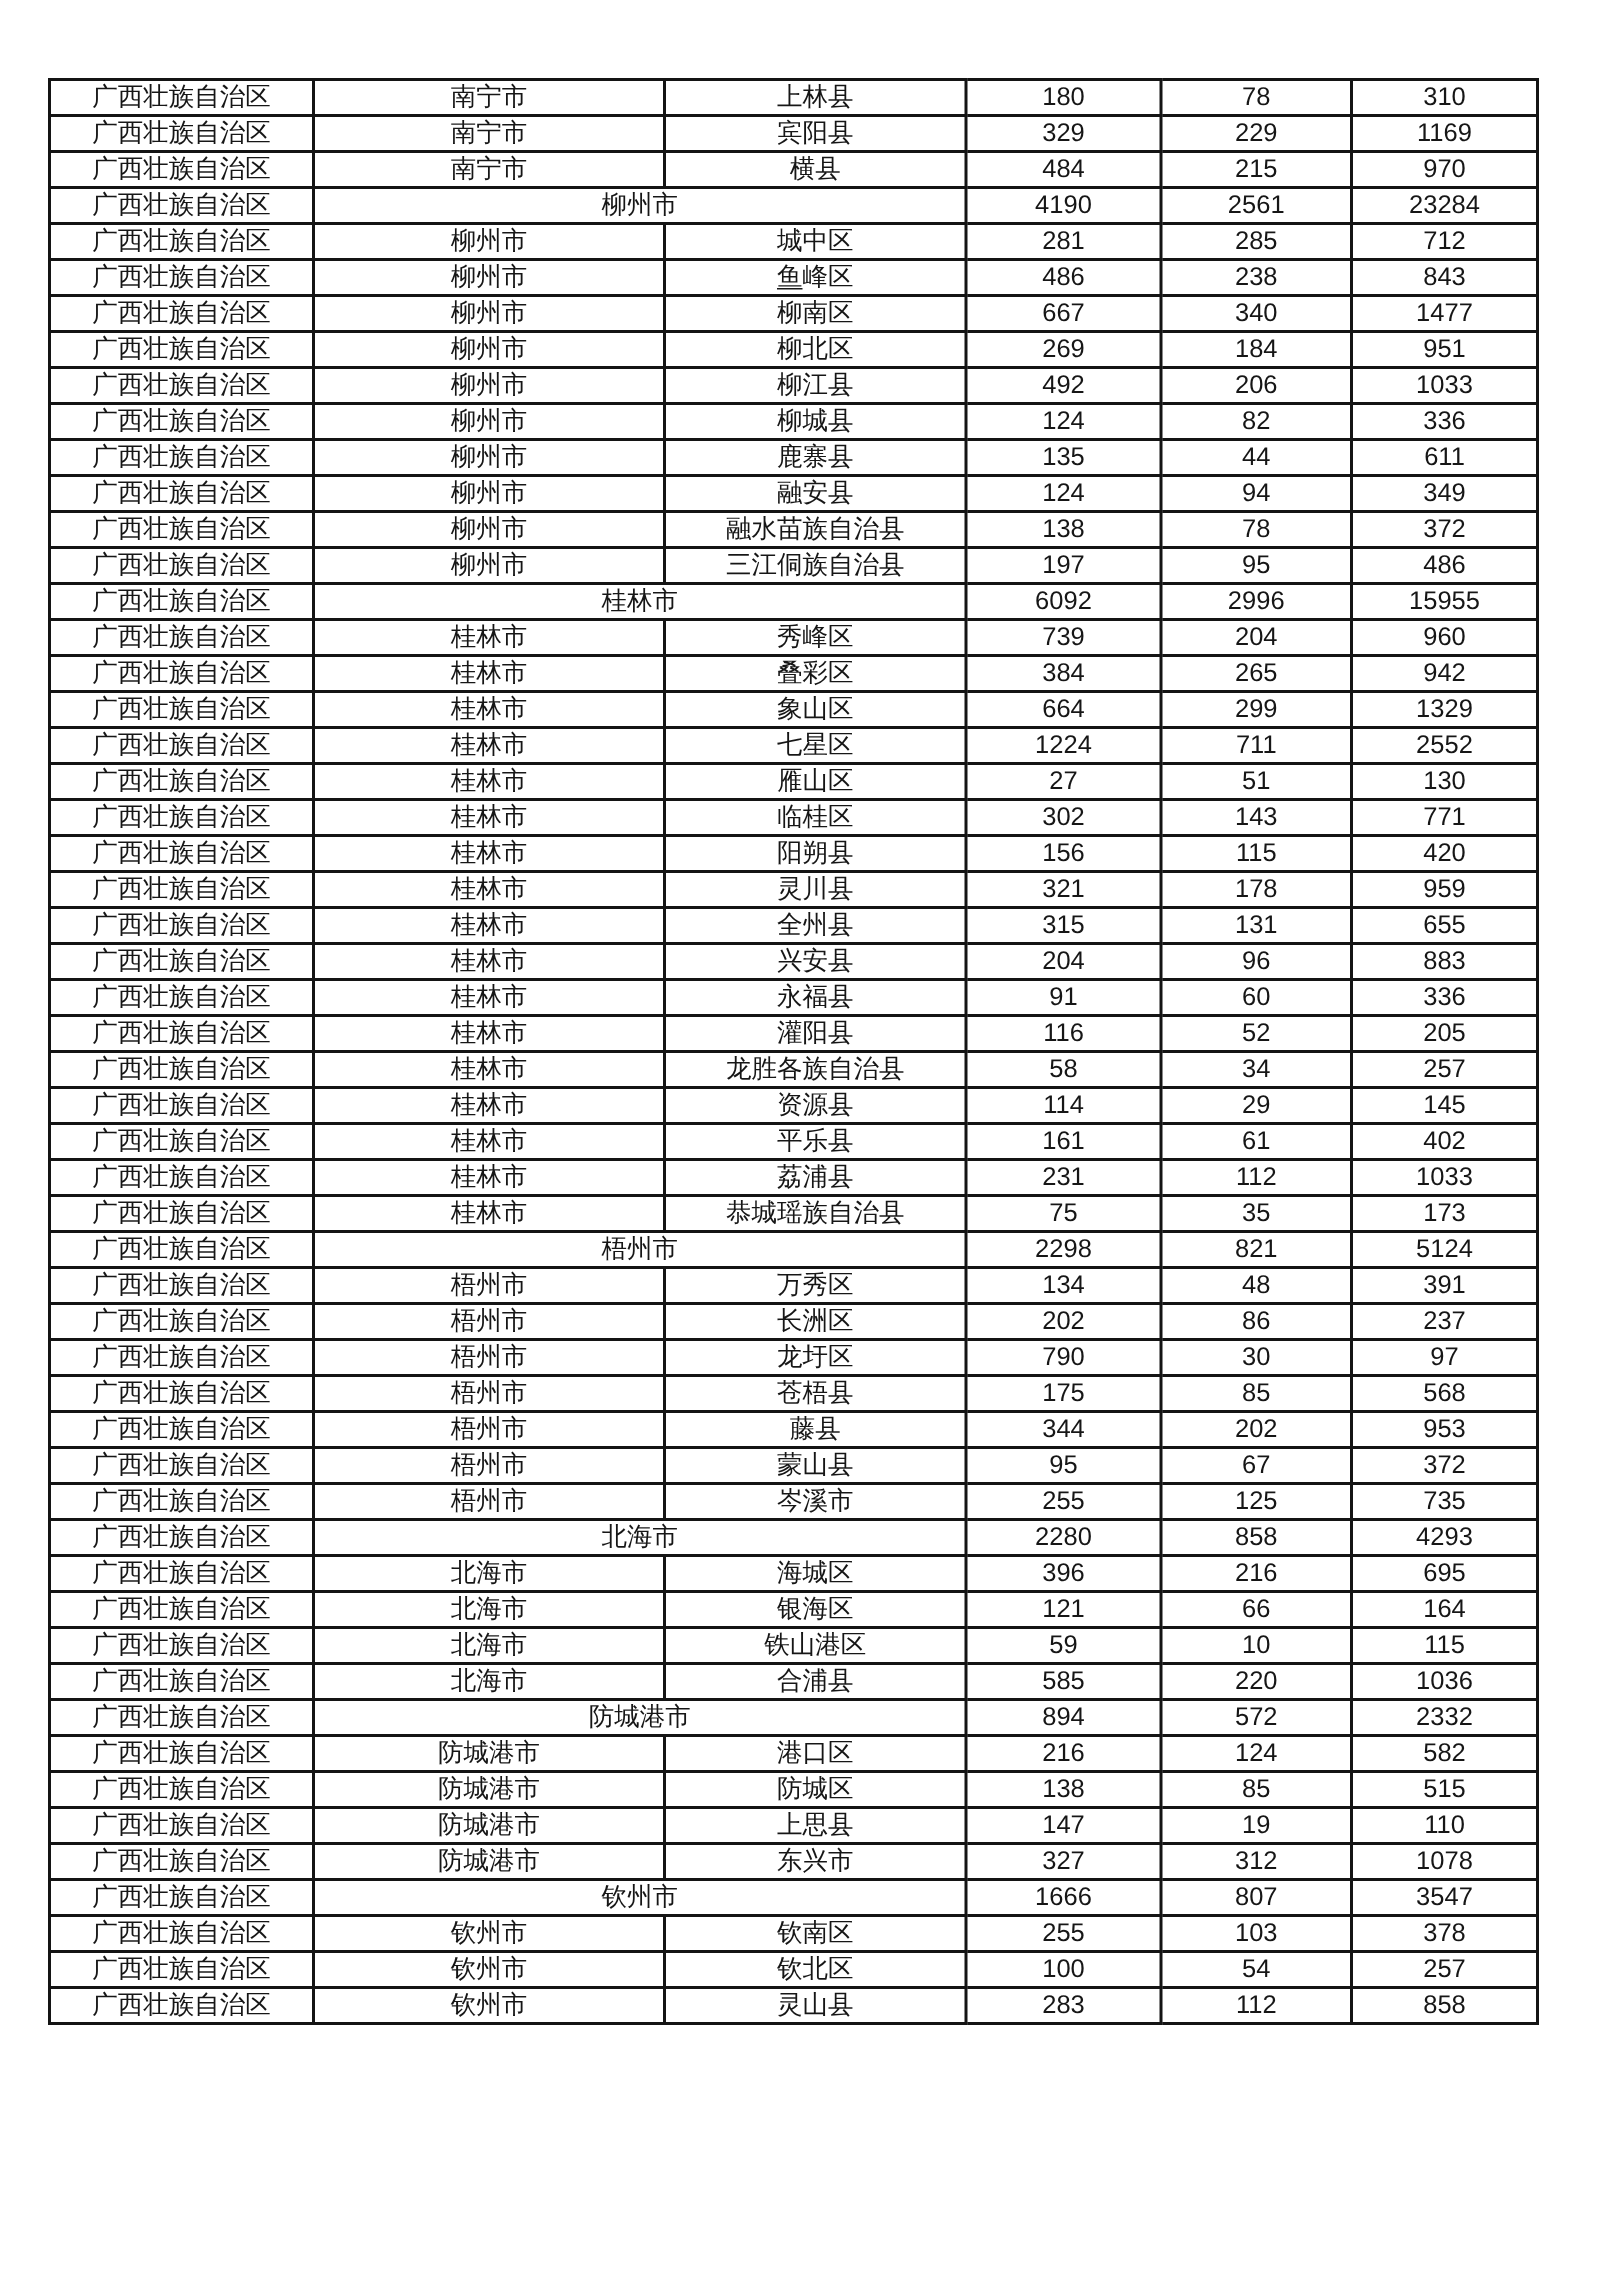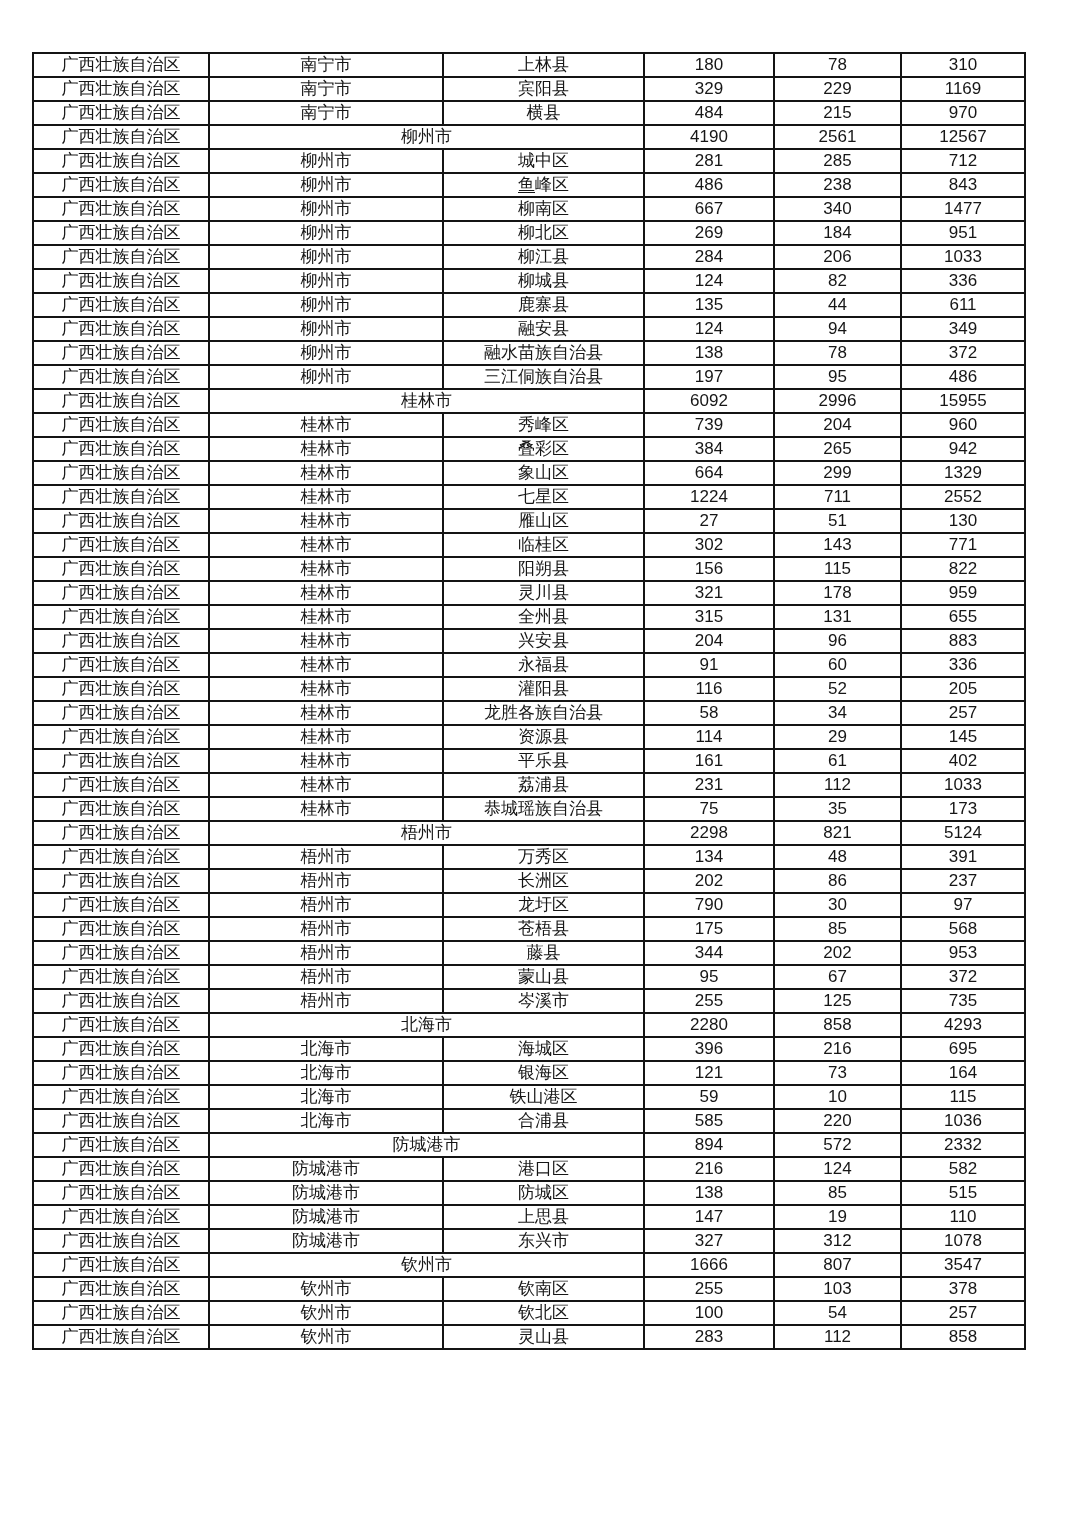--- a/index.html
+++ b/index.html
@@ -84,21 +84,21 @@
           <td class="cjk">横县</td>
           <td class="num">484</td>
           <td class="num">215</td>
           <td class="num">970</td>
         </tr>
         <tr>
           <td class="cjk">广西壮族自治区</td>
           <td class="cjk" colspan="2">柳州市</td>
           <td class="num">4190</td>
           <td class="num">2561</td>
-          <td class="num">12567</td>
+          <td class="num">23284</td>
         </tr>
         <tr>
           <td class="cjk">广西壮族自治区</td>
           <td class="cjk">柳州市</td>
           <td class="cjk">城中区</td>
           <td class="num">281</td>
           <td class="num">285</td>
           <td class="num">712</td>
         </tr>
         <tr>
@@ -122,21 +122,21 @@
           <td class="cjk">柳州市</td>
           <td class="cjk">柳北区</td>
           <td class="num">269</td>
           <td class="num">184</td>
           <td class="num">951</td>
         </tr>
         <tr>
           <td class="cjk">广西壮族自治区</td>
           <td class="cjk">柳州市</td>
           <td class="cjk">柳江县</td>
-          <td class="num">284</td>
+          <td class="num">492</td>
           <td class="num">206</td>
           <td class="num">1033</td>
         </tr>
         <tr>
           <td class="cjk">广西壮族自治区</td>
           <td class="cjk">柳州市</td>
           <td class="cjk">柳城县</td>
           <td class="num">124</td>
           <td class="num">82</td>
           <td class="num">336</td>
@@ -227,21 +227,21 @@
           <td class="num">302</td>
           <td class="num">143</td>
           <td class="num">771</td>
         </tr>
         <tr>
           <td class="cjk">广西壮族自治区</td>
           <td class="cjk">桂林市</td>
           <td class="cjk">阳朔县</td>
           <td class="num">156</td>
           <td class="num">115</td>
-          <td class="num">822</td>
+          <td class="num">420</td>
         </tr>
         <tr>
           <td class="cjk">广西壮族自治区</td>
           <td class="cjk">桂林市</td>
           <td class="cjk">灵川县</td>
           <td class="num">321</td>
           <td class="num">178</td>
           <td class="num">959</td>
         </tr>
         <tr>
@@ -392,21 +392,21 @@
           <td class="cjk">海城区</td>
           <td class="num">396</td>
           <td class="num">216</td>
           <td class="num">695</td>
         </tr>
         <tr>
           <td class="cjk">广西壮族自治区</td>
           <td class="cjk">北海市</td>
           <td class="cjk">银海区</td>
           <td class="num">121</td>
-          <td class="num">73</td>
+          <td class="num">66</td>
           <td class="num">164</td>
         </tr>
         <tr>
           <td class="cjk">广西壮族自治区</td>
           <td class="cjk">北海市</td>
           <td class="cjk">铁山港区</td>
           <td class="num">59</td>
           <td class="num">10</td>
           <td class="num">115</td>
         </tr>

